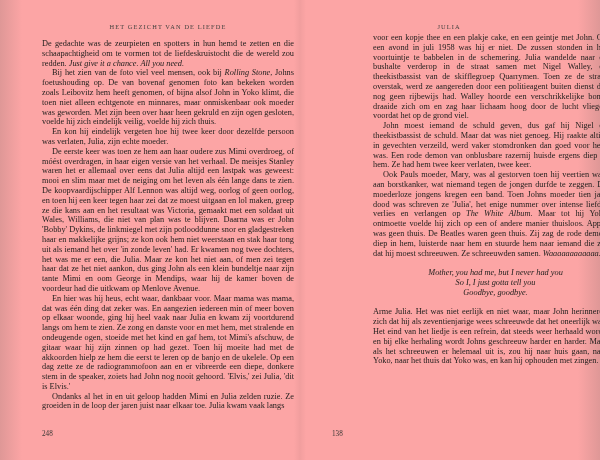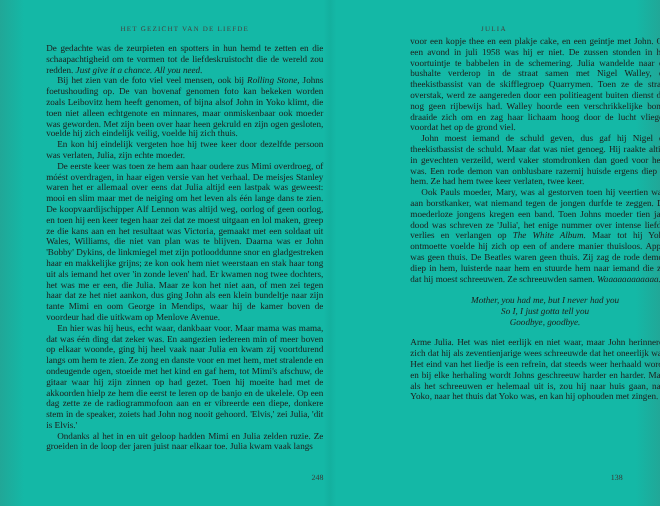--- a/index.html
+++ b/index.html
@@ -8,21 +8,21 @@
     width: 600px;
     height: 460px;
     overflow: hidden;
     background: #f2f1ee;
     font-family: "Liberation Serif", "DejaVu Serif", serif;
   }
   .spread {
     position: relative;
     width: 600px;
     height: 460px;
-    background: #14b8a6;
+    background: #fca5a5;
   }
   
   .edge-left, .edge-right {
     position: absolute; top: 0; bottom: 0; width: 22px; pointer-events: none;
   }
   .edge-left  { left: 0;  background: linear-gradient(to right, rgba(90,90,85,0.18), rgba(90,90,85,0.0)); }
   .edge-right { right: 0; background: linear-gradient(to left,  rgba(90,90,85,0.18), rgba(90,90,85,0.0)); }
   .gutter {
     position: absolute; top: 0; bottom: 0; left: 294px; width: 12px; pointer-events: none;
     background: linear-gradient(to right, rgba(0,0,0,0), rgba(0,0,0,0.045), rgba(0,0,0,0));
@@ -62,21 +62,21 @@
     font-style: italic;
     text-align: center;
   }
   .qline { display: block; }
 
   .folio {
     position: absolute;
     top: 430px;
     font-size: 7.2px;
     color: #3a3835;
-    text-align: right;
+    text-align: left;
   }
   .page-left  .folio { left: 42px; width: 252px; }
   .page-right .folio { left: 32px; width: 234px; }
 </style>
 </head>
 <body>
 
 <div class="spread">
   <div class="edge-left"></div>
   <div class="edge-right"></div>

